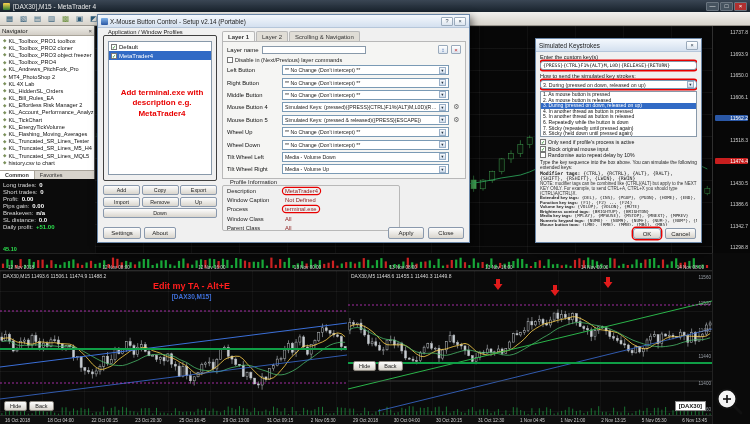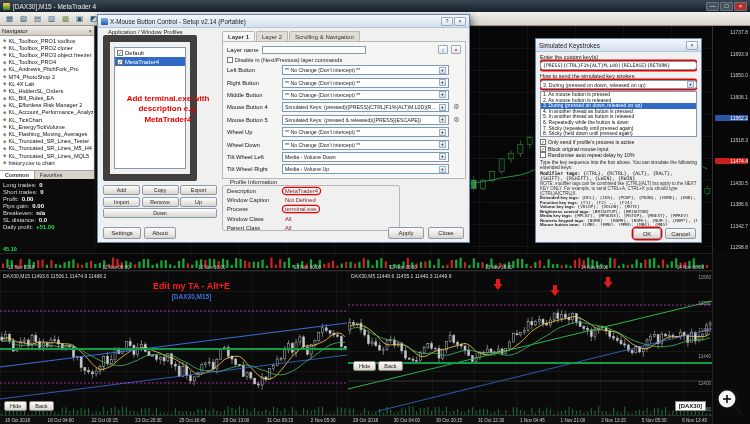--- a/index.html
+++ b/index.html
@@ -70,21 +70,21 @@
 .dlg-icon{width:7px;height:7px;background:linear-gradient(#7fb2e8,#2a57a5);border-radius:1px;}
 .t-btns{margin-left:auto;display:flex;gap:1px;}
 .t-btn{width:12px;height:9px;border:1px solid #9aaabb;background:linear-gradient(#fff,#dde6f0);font-size:5.5px;display:flex;align-items:center;justify-content:center;color:#345;border-radius:1px;}
 .w-btn{background:linear-gradient(#fdfdfd,#d9d5cd);border:1px solid #8a99ad;border-radius:2px;font-size:6px;display:flex;align-items:center;justify-content:center;color:#222;height:12px;}
 .ring{box-shadow:0 0 0 1.4px #e80000 !important;border-radius:3px;}
 .cb{width:6px;height:6px;border:1px solid #777;background:#fff;font-size:5px;line-height:5.5px;text-align:center;color:#0a7d0a;flex:none;}
 .cb.on::before{content:"✓";}
 
 
 #xmouse{left:97px;top:14px;width:373px;height:229px;}
-#xm-group{position:absolute;left:5px;top:20px;width:94px;height:146px;border:7px solid #404040;border-radius:2px;}
+#xm-group{position:absolute;left:5px;top:20px;width:114px;height:146px;border:1px solid #404040;border-radius:2px;}
 #xm-group-label{position:absolute;left:8px;top:14px;font-size:5.8px;color:#222;background:#f0f0f0;padding:0 2px;z-index:2;white-space:nowrap;}
 #xm-list{position:absolute;left:4px;top:5px;right:4px;bottom:5px;background:#fff;border:1px solid #8899aa;overflow:hidden;}
 .xm-profile{display:flex;align-items:center;gap:2px;font-size:6px;height:9px;padding:0 2px;color:#111;}
 .xm-profile.on{background:#316ac5;color:#fff;}
 #xm-annotation{position:absolute;left:10px;top:52px;width:96px;font-size:8px;font-weight:bold;color:#e80000;text-align:center;line-height:1.3;z-index:3;}
 #xm-btn-rows{position:absolute;left:5px;top:170px;width:114px;display:flex;flex-wrap:wrap;gap:1.5px;}
 .xm-btn{flex:1 0 28%;height:10px;font-size:5.3px;background:linear-gradient(#fdfdfd,#d9d5cd);border:1px solid #8a99ad;border-radius:2px;display:flex;align-items:center;justify-content:center;color:#222;}
 #xm-tabs{position:absolute;left:124px;top:16px;display:flex;gap:1px;font-size:6px;}
 .xm-tab{padding:0 5px;background:#e0ddd6;border:1px solid #b8b8b8;border-bottom:none;border-radius:2px 2px 0 0;color:#333;height:10px;display:flex;align-items:center;}
 .xm-tab.on{background:#f6f6f4;font-weight:bold;}

